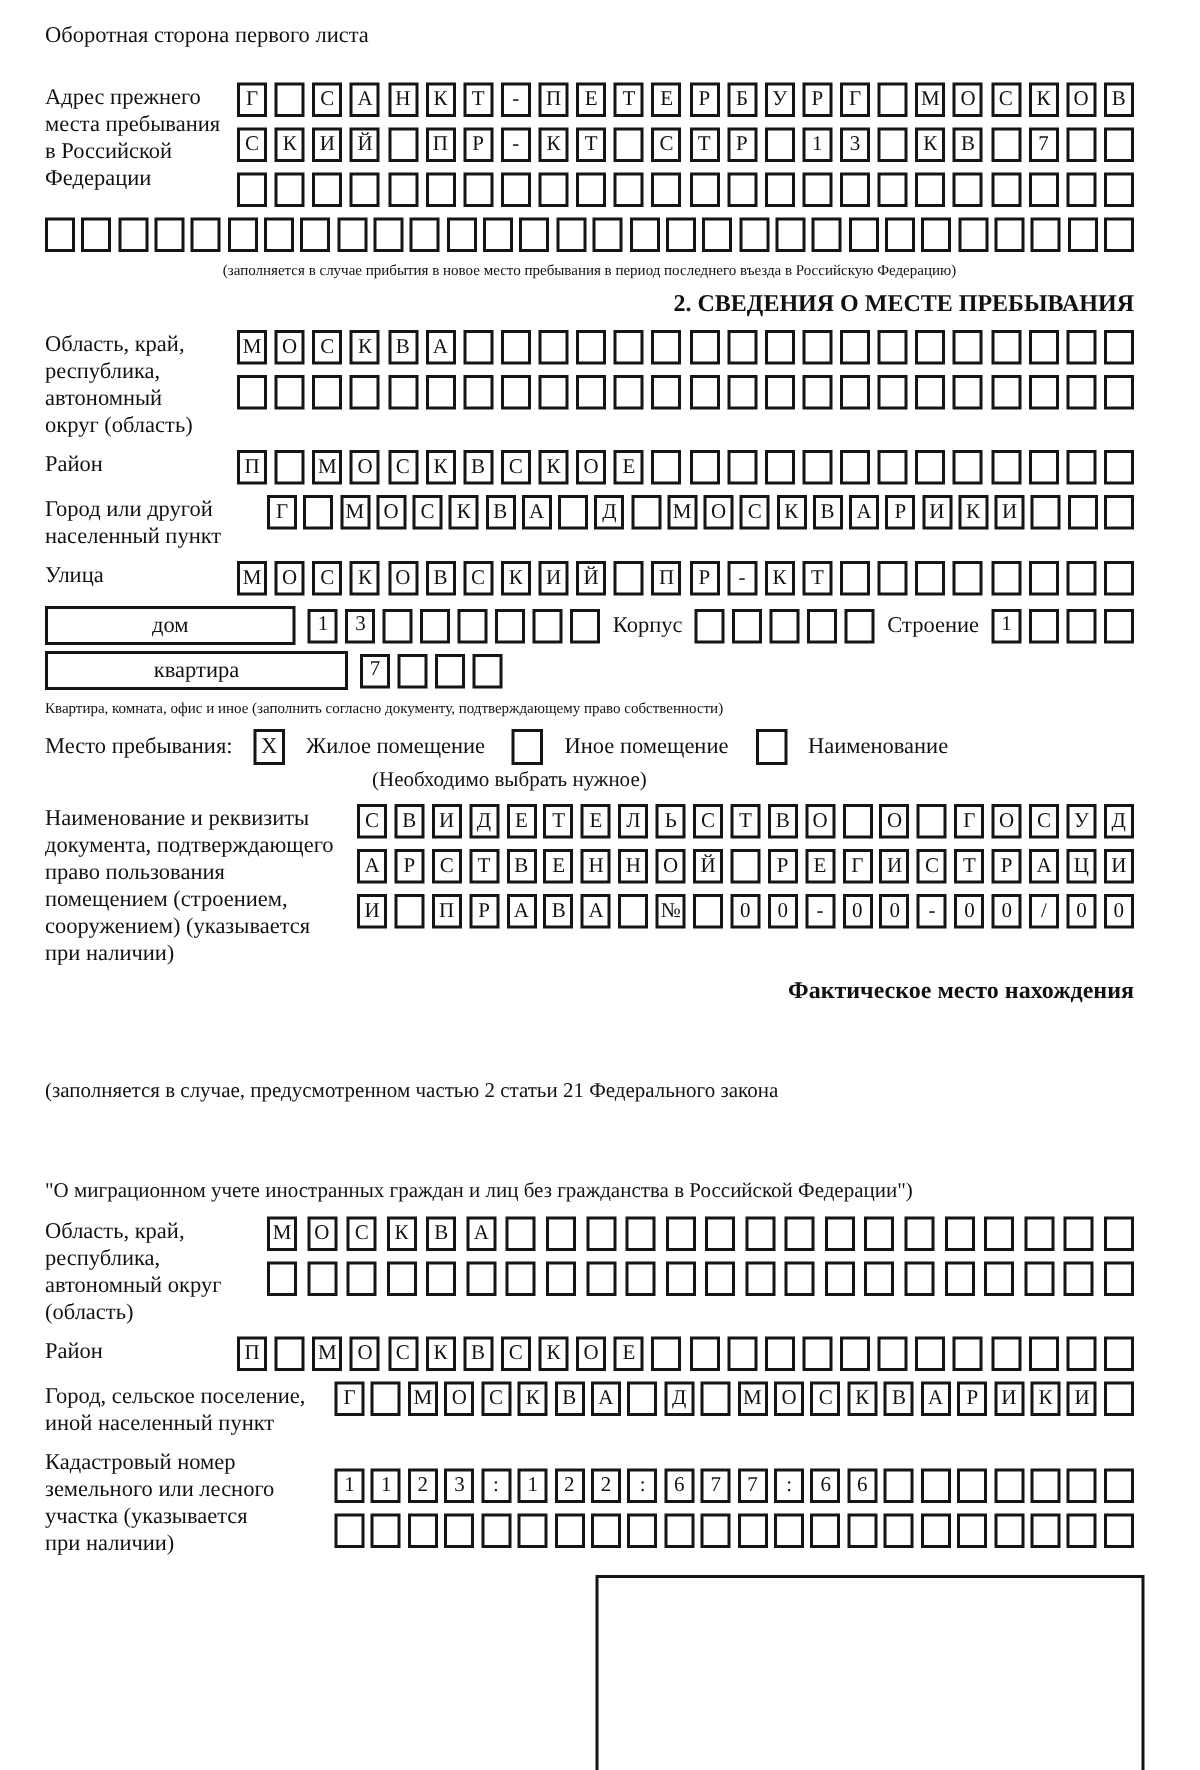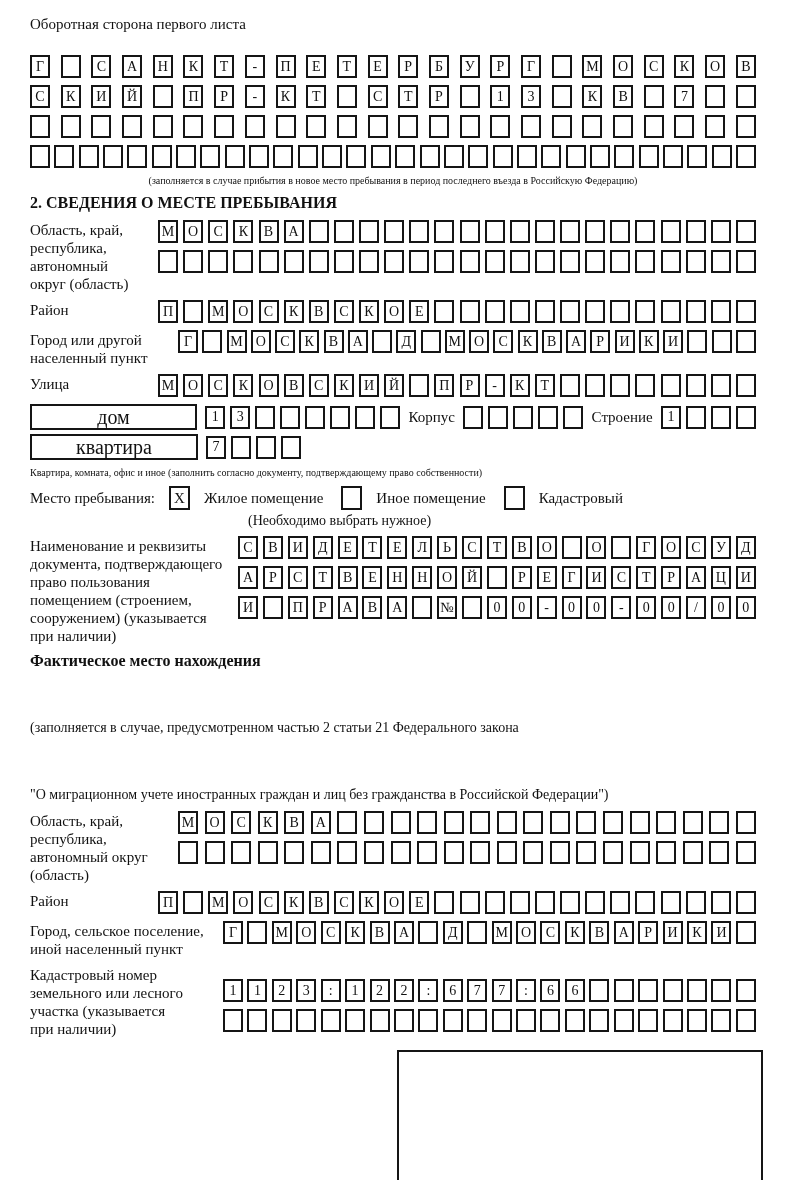--- a/index.html
+++ b/index.html
@@ -26,30 +26,30 @@
   .flabel { flex-shrink: 0; font-size: 15px; line-height: 18px; white-space: pre-line; padding-top: 1px; }
   .w128 { width: 128px; } .w148 { width: 148px; } .w193 { width: 193px; } .w208 { width: 208px; }
   .fcol { flex: 1; min-width: 0; }
 
   .fullrow { margin: 0 0 4px 0; }
 
   .caption { font-size: 10px; line-height: 17px; }
   .cap-center { text-align: center; margin-bottom: 5px; }
   .cap-left { margin: 2px 0 5px 0; }
 
-  .sec-title { text-align: left; font-weight: bold; font-size: 16px; margin: 4px 0 8px 0; }
+  .sec-title { text-align: right; font-weight: bold; font-size: 16px; margin: 4px 0 8px 0; }
 
   
   .domrow { display: flex; align-items: center; justify-content: space-between; margin-bottom: 4px; }
   .kvrow  { display: flex; align-items: center; margin-bottom: 4px; }
   .widebox {
     height: 26px; border: 2px solid #151515; display: flex;
-    align-items: center; justify-content: center; font-size: 20px;
+    align-items: center; justify-content: center; font-size: 15px;
   }
-  .wb-dom { width: 167px; } .wb-kv { width: 168px; }
+  .wb-dom { width: 167px; } .wb-kv { width: 202px; }
   .bg { display: flex; gap: 5px; }
   .inline-lab { font-size: 15px; white-space: nowrap; }
 
   .mestorow { display: flex; align-items: center; margin-bottom: 3px; font-size: 15px; }
   .chk {
     width: 21px; height: 24px; border: 2px solid #151515; margin: 0 14px;
     display: inline-flex; align-items: center; justify-content: center; font-size: 15px;
   }
   .opt-gap { margin-left: 18px; }
   .mesto-note { font-size: 14px; margin: 0 0 7px 218px; }
@@ -62,20 +62,24 @@
   .stamp-caption { font-size: 14px; line-height: 19px; text-align: center; margin-top: 5px; }
 </style>
 </head>
 <body>
 
 <div class="page">
 
   <div class="header-note">Оборотная сторона первого листа</div>
 
   <div class="frow">
+    <div class="flabel w128">Адрес прежнего
+места пребывания
+в Российской
+Федерации</div>
     <div class="fcol rowstack">
       <div class="boxrow">
           <span class="cb">Г</span>
           <span class="cb"></span>
           <span class="cb">С</span>
           <span class="cb">А</span>
           <span class="cb">Н</span>
           <span class="cb">К</span>
           <span class="cb">Т</span>
           <span class="cb">-</span>
@@ -384,21 +388,21 @@
   </div>
   <div class="caption cap-left">Квартира, комната, офис и иное (заполнить согласно документу, подтверждающему право собственности)</div>
 
   <div class="mestorow">
     <span>Место пребывания:</span>
     <span class="chk">X</span>
     <span>Жилое помещение</span>
     <span class="chk opt-gap"></span>
     <span>Иное помещение</span>
     <span class="chk opt-gap"></span>
-    <span>Кадастровый</span>
+    <span>Наименование</span>
   </div>
   <div class="mesto-note">(Необходимо выбрать нужное)</div>
 
   <div class="frow">
     <div class="flabel w208">Наименование и реквизиты
 документа, подтверждающего
 право пользования
 помещением (строением,
 сооружением) (указывается
 при наличии)</div>

